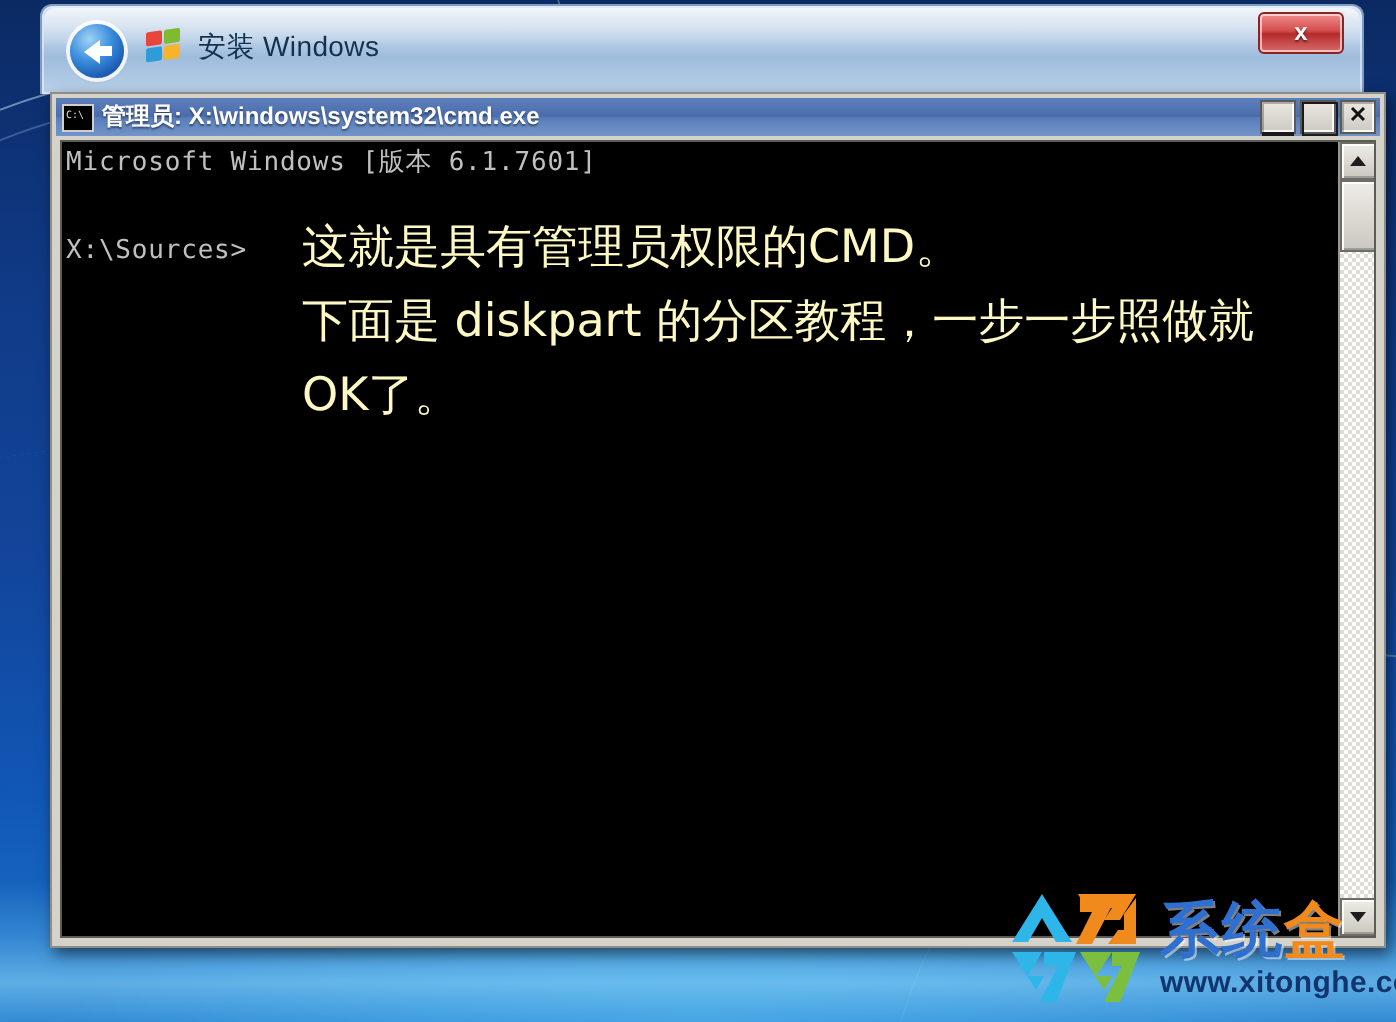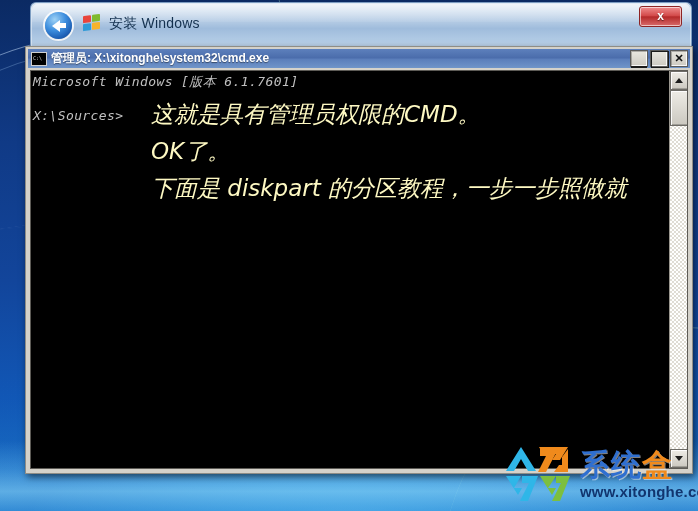--- a/index.html
+++ b/index.html
@@ -42,21 +42,21 @@
     border-radius:60% 40% 0 0 / 100% 100% 0 0;
     transform:rotate(-4deg);
   }
   .glowbar{
     position:absolute;left:0;bottom:0;width:698px;height:70px;
     background:linear-gradient(180deg, rgba(120,205,250,0.0) 0%, rgba(120,205,250,0.30) 40%, rgba(150,225,255,0.55) 72%, rgba(95,185,240,0.35) 100%);
   }
 
   
   .wizard{
-    position:absolute;left:30px;top:2px;width:660px;height:44px;
+    position:absolute;left:20px;top:2px;width:660px;height:44px;
     background:linear-gradient(180deg,#c9dbee 0%,#b4cbe4 42%,#9fbcdc 58%,#bcd3ea 100%);
     border:1px solid #7d9dc2;
     border-bottom:none;
     border-radius:6px 6px 0 0;
     box-shadow:0 0 0 1px rgba(255,255,255,0.45) inset;
   }
   .wizard-sheen{
     position:absolute;left:1px;top:1px;right:1px;height:18px;
     background:linear-gradient(180deg, rgba(255,255,255,0.75), rgba(255,255,255,0.05));
     border-radius:5px 5px 0 0;
@@ -140,28 +140,28 @@
   }
   .cmd-client{
     position:absolute;left:4px;top:23px;right:4px;bottom:4px;
     background:#000000;
     border:1px solid #5d5b56;
     box-shadow:1px 1px 0 #7d7b76 inset;
     overflow:hidden;
   }
   .console{
     position:absolute;left:0;top:0;right:17px;bottom:0;
-    background:#000;padding:3px 0 0 2px;font-style:italic;
+    background:#000;padding:3px 0 0 2px;
   }
   .mono-line{
     font-family:"DejaVu Sans Mono", monospace;
     font-size:13px;line-height:16px;color:#c0c0c0;letter-spacing:0.4px;
     white-space:pre;
   }
-  .prompt-row{position:relative;height:30px;margin-top:14px;}
+  .prompt-row{position:relative;height:30px;margin-top:24px;}
   .prompt-row .mono-line{position:absolute;left:0;top:4px;}
   .redtext{
     position:absolute;left:118px;top:-8px;width:530px;
     color:#fef9c3;font-size:23px;line-height:37px;
     font-family:"DejaVu Sans", sans-serif;
     font-weight:400;
   }
   .redtext div{white-space:nowrap;}
 
   
@@ -240,21 +240,21 @@
 
     <div class="wiz-close">
       <span>x</span>
     </div>
   </div>
 
   <div class="cmd">
 
     <div class="cmd-titlebar">
       <div class="cmd-icon"></div>
-      <div class="cmd-title-text">管理员: X:\xitonghe\system32\cmd.exe</div>
+      <div class="cmd-title-text">管理员: X:\windows\system32\cmd.exe</div>
       <div class="cmd-btns">
         <div class="cmd-btn">
           <span class="g g-min"></span>
         </div>
         <div class="cmd-btn">
           <span class="g g-max"></span>
         </div>
         <div class="cmd-btn">
           <span class="g g-close">✕</span>
         </div>
@@ -263,22 +263,22 @@
 
     <div class="cmd-client">
 
       <div class="console">
         <div class="mono-line">Microsoft Windows [版本 6.1.7601]</div>
 
         <div class="prompt-row">
           <div class="mono-line">X:\Sources&gt;</div>
           <div class="redtext">
             <div>这就是具有管理员权限的CMD。</div>
+            <div>下面是 diskpart 的分区教程，一步一步照做就</div>
             <div>OK了。</div>
-            <div>下面是 diskpart 的分区教程，一步一步照做就</div>
           </div>
         </div>
       </div>
 
       <div class="vscroll">
         <div class="sb-btn sb-up">
           <span class="sb-arrow"></span>
         </div>
         <div class="sb-thumb"></div>
         <div class="sb-btn sb-down">

